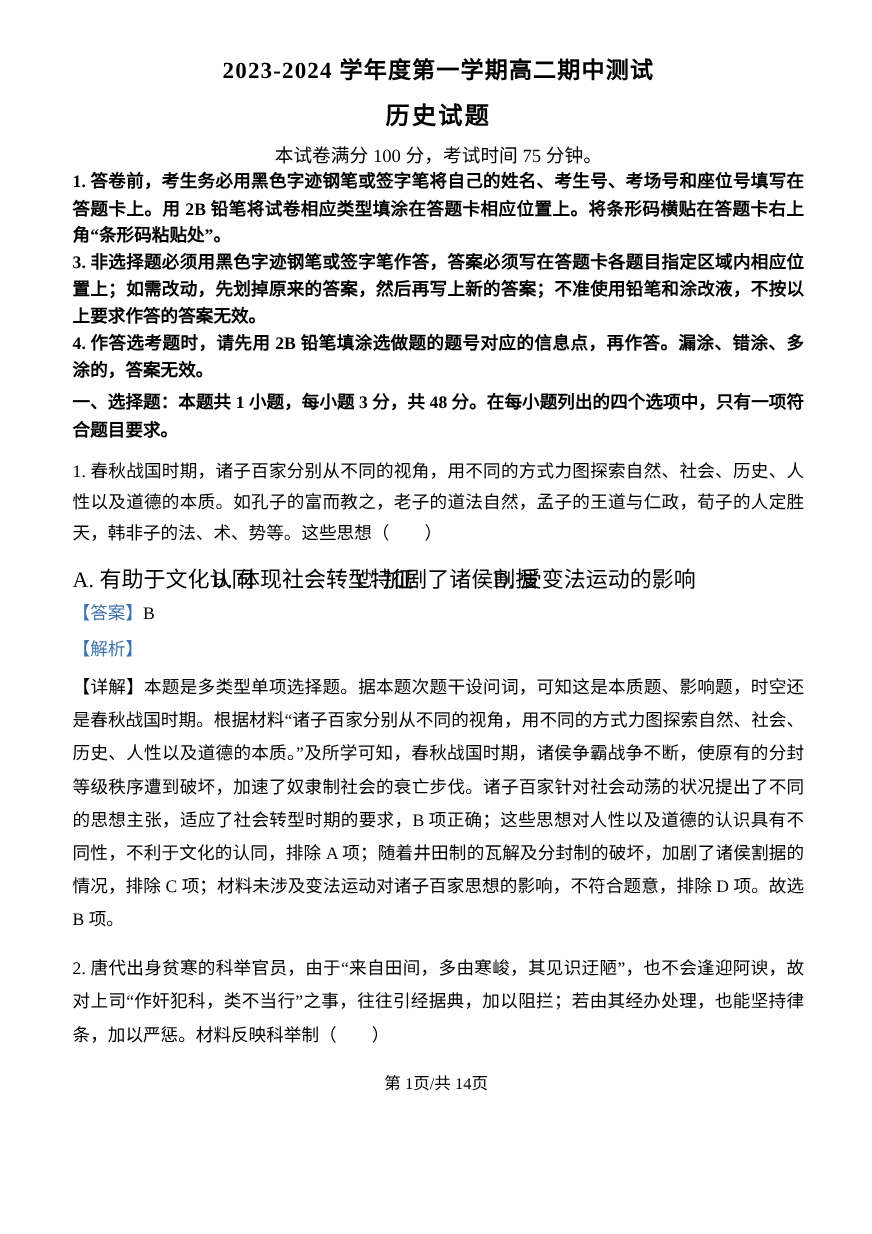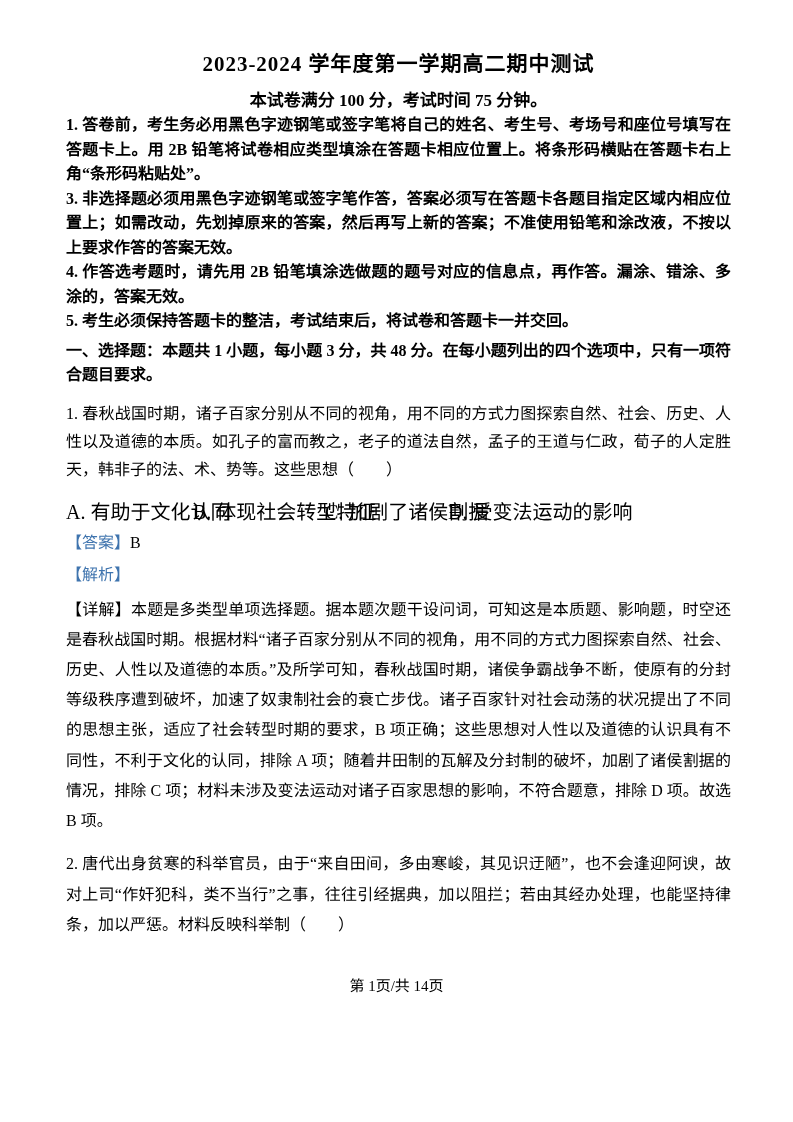--- a/index.html
+++ b/index.html
@@ -28,21 +28,21 @@
     font-size: 22px;
     line-height: 30px;
     font-weight: 700;
     text-align: center;
     letter-spacing: 2px;
   }
   .exam-info {
     margin: 9px 0 0 0;
     font-size: 17px;
     line-height: 24px;
-    font-weight: 700;
+    font-weight: 400;
     text-align: center;
   }
   .notice p { margin: 0; }
   .notice {
     font-size: 16px;
     line-height: 24.5px;
     font-weight: 700;
     text-align: justify;
   }
   .notice-heading { margin-top: 10px !important; }
@@ -96,27 +96,27 @@
     line-height: 20px;
     font-weight: 400;
   }
 </style>
 </head>
 <body>
 
 <div class="page">
 
   <h1 class="page-title">2023-2024 学年度第一学期高二期中测试</h1>
+  <h2 class="page-subtitle">历史试题</h2>
   <p class="exam-info">本试卷满分 100 分，考试时间 75 分钟。</p>
 
   <div class="notice">
     <p class="notice-item">1. 答卷前，考生务必用黑色字迹钢笔或签字笔将自己的姓名、考生号、考场号和座位号填写在答题卡上。用 2B 铅笔将试卷相应类型填涂在答题卡相应位置上。将条形码横贴在答题卡右上角“条形码粘贴处”。</p>
     <p class="notice-item">3. 非选择题必须用黑色字迹钢笔或签字笔作答，答案必须写在答题卡各题目指定区域内相应位置上；如需改动，先划掉原来的答案，然后再写上新的答案；不准使用铅笔和涂改液，不按以上要求作答的答案无效。</p>
     <p class="notice-item">4. 作答选考题时，请先用 2B 铅笔填涂选做题的题号对应的信息点，再作答。漏涂、错涂、多涂的，答案无效。</p>
-    <p class="notice-item">5. 考生必须保持答题卡的整洁，考试结束后，将试卷和答题卡一并交回。</p>
   </div>
 
   <p class="section-heading">一、选择题：本题共 1 小题，每小题 3 分，共 48 分。在每小题列出的四个选项中，只有一项符合题目要求。</p>
 
   <div class="question">
     <p class="stem">1. 春秋战国时期，诸子百家分别从不同的视角，用不同的方式力图探索自然、社会、历史、人性以及道德的本质。如孔子的富而教之，老子的道法自然，孟子的王道与仁政，荀子的人定胜天，韩非子的法、术、势等。这些思想（　　）</p>
 
     <div class="options">
       <span class="option option-a"><span class="option-label">A.</span><span>有助于文化认同</span></span>
       <span class="option option-b"><span class="option-label">B.</span><span>体现社会转型特征</span></span>

